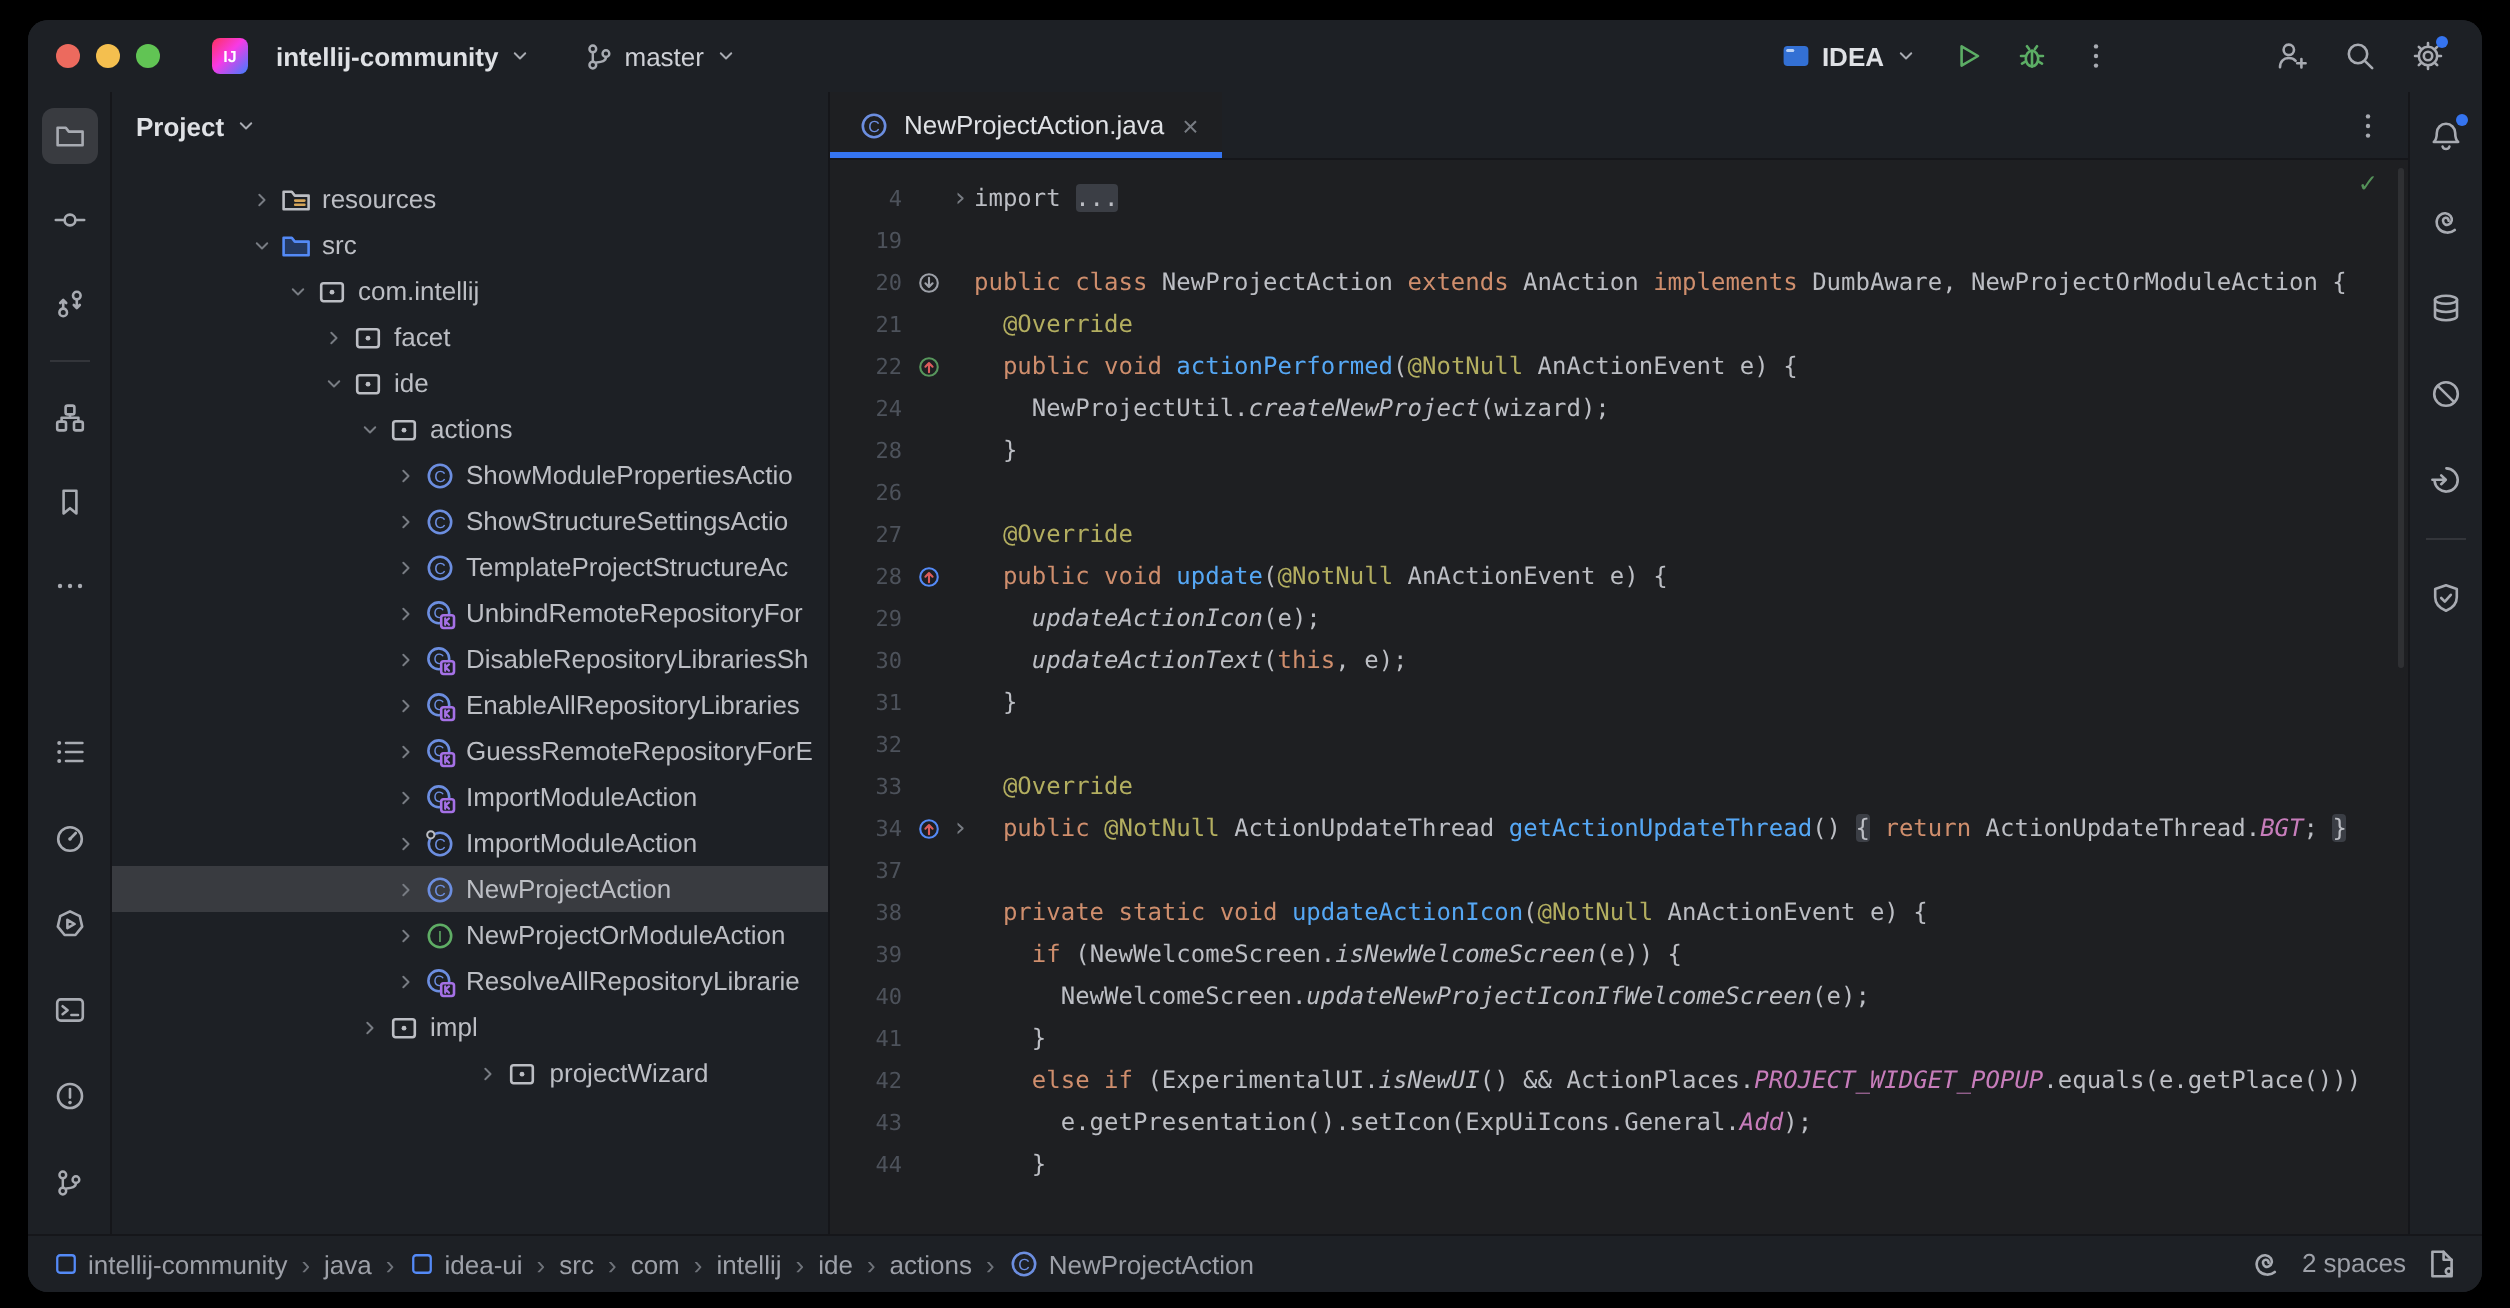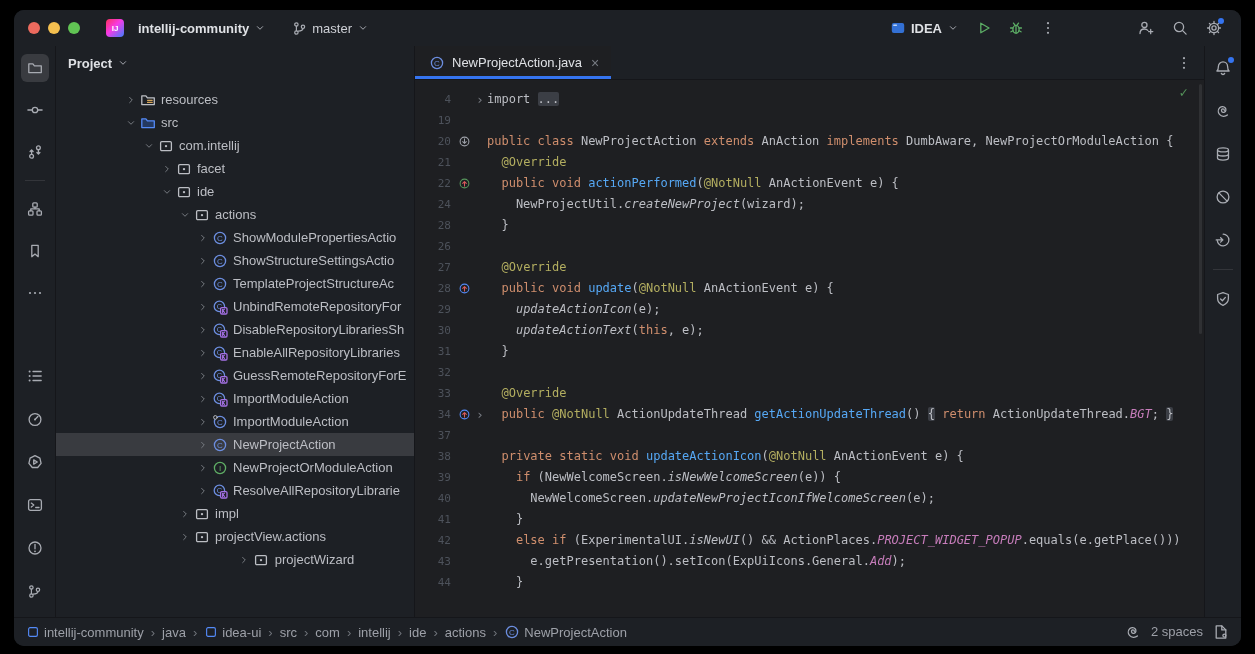--- a/index.html
+++ b/index.html
@@ -567,34 +567,20 @@
                 </svg>
               </span>
               <span class="tr-icon">
                 <svg width="16" height="16" viewBox="0 0 16 16" fill="none" stroke="currentColor" stroke-width="1.3" stroke-linecap="round" stroke-linejoin="round">
                   <rect x="2.6" y="3.6" width="10.8" height="9" rx="1.2"></rect>
                   <circle cx="8" cy="8.1" r="1.2" fill="currentColor" stroke="none"></circle>
                 </svg>
               </span>
               <span>impl</span>
             </div>
-            <div class="tree-row" style="padding-left: 120px;">
-              <span class="tr-chev">
-                <svg width="12" height="12" viewBox="0 0 16 16" fill="none" stroke="currentColor" stroke-width="1.3" stroke-linecap="round" stroke-linejoin="round">
-                  <path d="M6.2 4.5 9.7 8l-3.5 3.5"></path>
-                </svg>
-              </span>
-              <span class="tr-icon">
-                <svg width="16" height="16" viewBox="0 0 16 16" fill="none" stroke="currentColor" stroke-width="1.3" stroke-linecap="round" stroke-linejoin="round">
-                  <rect x="2.6" y="3.6" width="10.8" height="9" rx="1.2"></rect>
-                  <circle cx="8" cy="8.1" r="1.2" fill="currentColor" stroke="none"></circle>
-                </svg>
-              </span>
-              <span>projectView.actions</span>
-            </div>
             <div class="tree-row" style="padding-left: 120px; justify-content: center;">
               <span class="tr-chev">
                 <svg width="12" height="12" viewBox="0 0 16 16" fill="none" stroke="currentColor" stroke-width="1.3" stroke-linecap="round" stroke-linejoin="round">
                   <path d="M6.2 4.5 9.7 8l-3.5 3.5"></path>
                 </svg>
               </span>
               <span class="tr-icon">
                 <svg width="16" height="16" viewBox="0 0 16 16" fill="none" stroke="currentColor" stroke-width="1.3" stroke-linecap="round" stroke-linejoin="round">
                   <rect x="2.6" y="3.6" width="10.8" height="9" rx="1.2"></rect>
                   <circle cx="8" cy="8.1" r="1.2" fill="currentColor" stroke="none"></circle>

